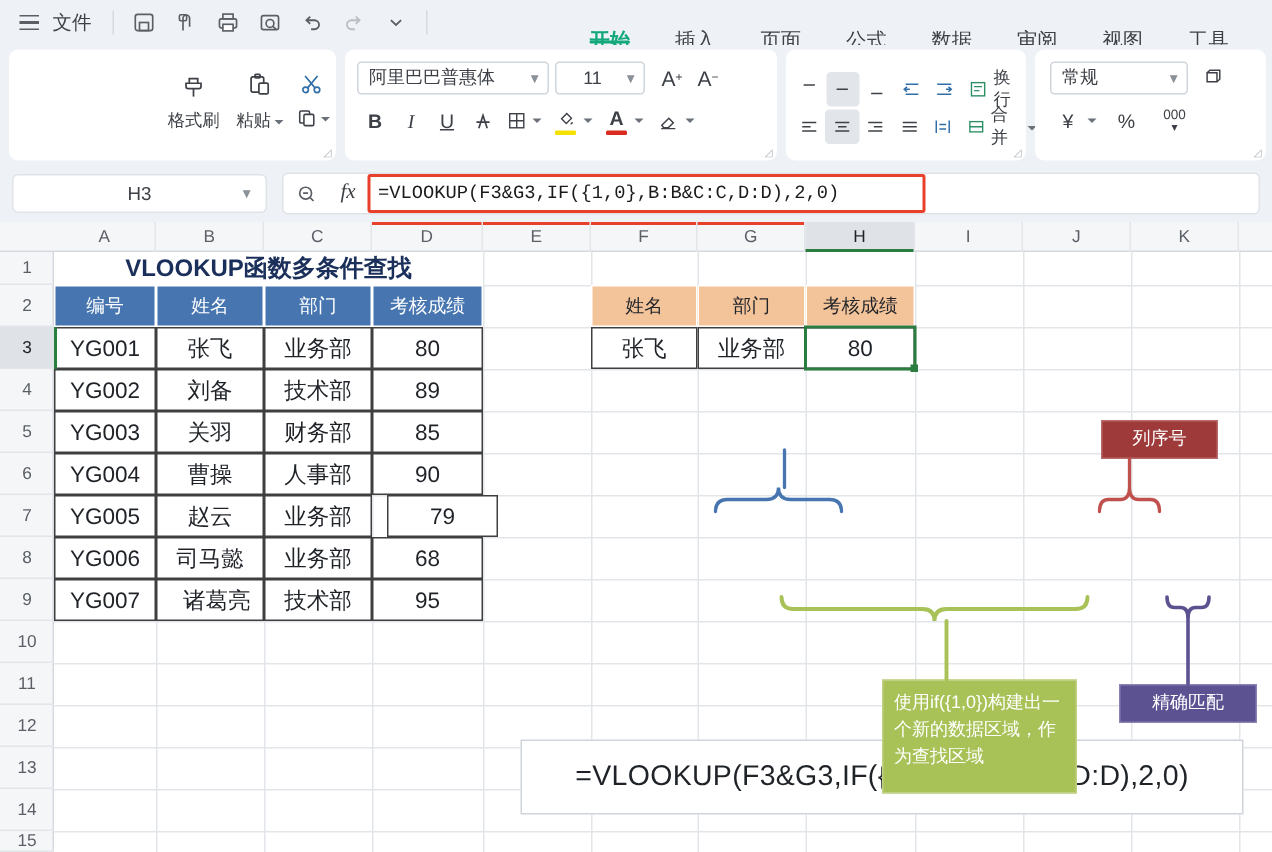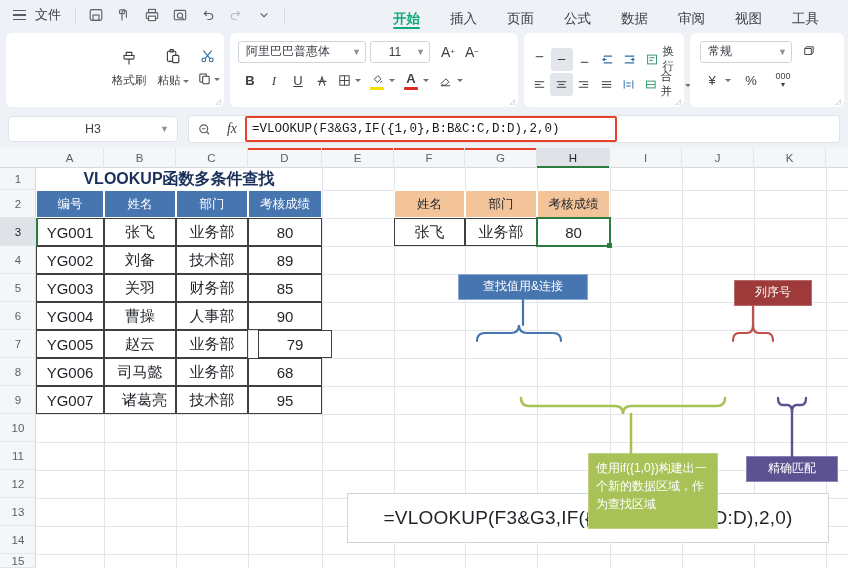--- a/index.html
+++ b/index.html
@@ -14,21 +14,21 @@
   
   .menubar{position:absolute;left:0;top:0;width:848px;height:30px;background:#eef1f5;display:flex;align-items:center;}
   .mb-left{display:flex;align-items:center;height:30px;padding-left:8px;gap:2px;}
   .hamb{width:22px;height:22px;display:flex;flex-direction:column;justify-content:center;align-items:center;gap:3px;}
   .hamb i{display:block;width:13px;height:1.4px;background:#5a5f66;}
   .file-label{font-size:13px;color:#3d4147;padding:0 7px 0 3px;}
   .vsep{width:1px;height:16px;background:#d5dae0;margin:0 5px;}
   .tb-ico{width:26px;height:26px;display:flex;align-items:center;justify-content:center;border-radius:4px;}
   .tb-ico svg{display:block;}
   .mb-tabs{display:flex;align-items:flex-end;height:30px;margin-left:auto;padding-right:14px;gap:0px;}
-  .mtab{font-size:13.5px;color:#3d4147;padding:4px 15px;height:30px;line-height:29px;position:relative;}
+  .mtab{font-size:13.5px;color:#3d4147;padding:12px 15px;height:30px;line-height:29px;position:relative;}
   .mtab.active{color:#12a87c;font-weight:bold;}
   .mtab.active:after{content:"";position:absolute;left:15px;right:15px;bottom:1px;height:2px;background:#12a87c;border-radius:1px;}
 
   
   .ribbon{position:absolute;left:0;top:30px;width:848px;height:80px;background:#eef1f5;}
   .rib-card{position:absolute;top:3px;height:74px;background:#fff;border-radius:6px;}
   .rib-card .corner{position:absolute;right:3px;bottom:1px;font-size:7px;color:#aeb4bc;}
   
   #grp-clip{left:6px;width:218px;}
   .bigbtn{width:54px;height:62px;display:flex;flex-direction:column;align-items:center;justify-content:flex-start;padding-top:6px;gap:3px;border-radius:4px;}
@@ -480,21 +480,20 @@
       <div class="cell td-w" style="left: 248px; top: 238px; width: 74px; height: 28px; pointer-events: auto;">95</div>
       <div class="cell th-orange" style="left: 394px; top: 42px; width: 71px; height: 28px; pointer-events: auto;">姓名</div>
       <div class="cell th-orange" style="left: 465px; top: 42px; width: 72px; height: 28px; pointer-events: auto;">部门</div>
       <div class="cell th-orange" style="left: 537px; top: 42px; width: 73px; height: 28px; pointer-events: auto;">考核成绩</div>
       <div class="cell td-w" style="left: 394px; top: 70px; width: 71px; height: 28px; pointer-events: auto;">张飞</div>
       <div class="cell td-w" style="left: 465px; top: 70px; width: 72px; height: 28px; pointer-events: auto;">业务部</div>
       <div class="cell td-w" style="left: 537px; top: 70px; width: 73px; height: 28px; pointer-events: auto;">80</div>
       <div class="selbox" style="left: 536px; top: 69px; width: 75px; height: 30px; pointer-events: auto;"></div>
       <div class="rowsel-mark" style="left: 36px; top: 70px; height: 28px;"></div>
       <div class="fbox" style="left: 347px; top: 345px; width: 482px; height: 50px; pointer-events: auto;">=VLOOKUP(F3&amp;G3,IF({1,0},B:B&amp;C:C,D:D),2,0)</div>
-      <div class="callout c-blue" style="left: 458px; top: 126px; width: 130px; height: 26px; pointer-events: auto;">查找值用&amp;连接</div>
       <div class="callout c-darkred" style="left: 734px; top: 132px; width: 78px; height: 26px; pointer-events: auto;">列序号</div>
       <div class="callout c-purple" style="left: 746px; top: 308px; width: 92px; height: 26px; pointer-events: auto;">精确匹配</div>
       <div class="callout c-green" style="left: 588px; top: 305px; width: 130px; height: 76px; pointer-events: auto;">使用if({1,0})构建出一个新的数据区域，作为查找区域</div>
       <svg width="848" height="420" style="position: absolute; left: 0px; top: 0px;">
         <path d="M477,193 q0,-8 8,-8 l26,0 q8,0 8,-8 q0,8 8,8 l26,0 q8,0 8,8" stroke="#4675b0" fill="none" stroke-width="2.2" stroke-linecap="round"></path>
         <path d="M523,177 l0,-25" stroke="#4675b0" fill="none" stroke-width="2.2" stroke-linecap="round"></path>
         <path d="M773,193 q0,-8 -6,-8 l-8,0 q-6,0 -6,-8 q0,8 -6,8 l-8,0 q-6,0 -6,8" stroke="#c0504d" fill="none" stroke-width="2.2" stroke-linecap="round"></path>
         <path d="M753,177 l0,-19" stroke="#c0504d" fill="none" stroke-width="2.2" stroke-linecap="round"></path>
         <path d="M521,250 q0,8 8,8 l86,0 q8,0 8,8 q0,-8 8,-8 l86,0 q8,0 8,-8" stroke="#a8c257" fill="none" stroke-width="2.6" stroke-linecap="round"></path>
         <path d="M631,266 l0,39" stroke="#a8c257" fill="none" stroke-width="2.6" stroke-linecap="round"></path>

